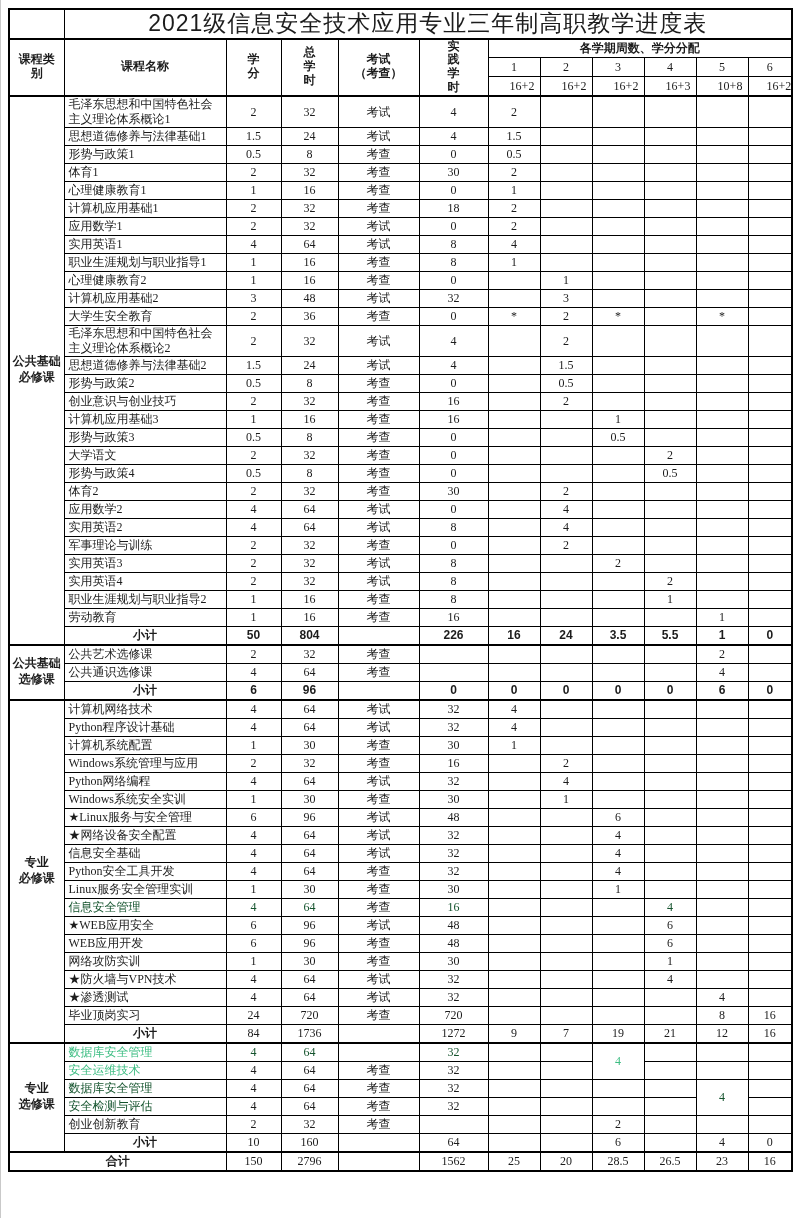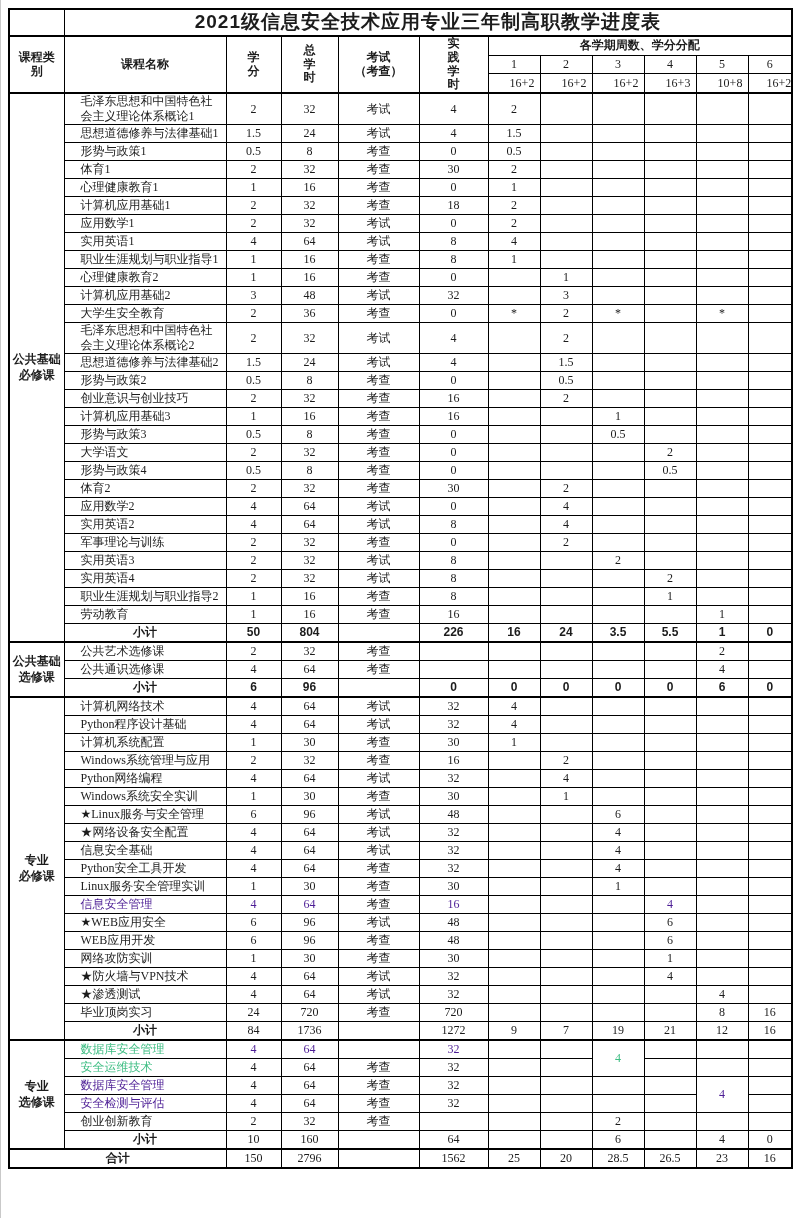--- a/index.html
+++ b/index.html
@@ -5,36 +5,36 @@
   html,body{margin:0;padding:0;background:#fff;}
   body{width:799px;height:1218px;overflow:hidden;position:relative;
        font-family:"Liberation Serif","DejaVu Serif",serif;color:#1c1c1c;}
   .page-edge{position:absolute;left:0;top:0;width:1px;height:1218px;background:#c9c9c9;}
   .sheet{position:absolute;left:8px;top:8px;}
   table{border-collapse:collapse;table-layout:fixed;width:783px;border:2px solid #000;background:#fff;}
   td,th{border:1px solid #000;font-size:12px;font-weight:normal;text-align:center;
         vertical-align:middle;padding:0 2px;height:17px;line-height:1.2;overflow:hidden;}
   
   .title-cell{height:25px;font-family:"Liberation Sans","DejaVu Sans",sans-serif;
-              font-weight:bold;font-size:19px;letter-spacing:1px;border-bottom:2px solid #000;}
+              font-weight:normal;font-size:23px;letter-spacing:1px;border-bottom:2px solid #000;}
   .corner-cell{border-bottom:2px solid #000;}
   
   th.hdr{font-family:"Liberation Sans","DejaVu Sans",sans-serif;font-weight:bold;
          white-space:pre-line;line-height:1.15;}
   tr.hdr-last th{border-bottom:2px solid #000;padding-left:18px;}
   th.sem-num,th.sem-week{font-family:"Liberation Serif","DejaVu Serif",serif;font-weight:normal;}
   
-  td.name{text-align:left;padding-left:16px;white-space:normal;line-height:1.25;}
+  td.name{text-align:left;padding-left:4px;white-space:normal;line-height:1.25;}
   td.cat{font-family:Liberation Mono, monospace;font-weight:bold;
          white-space:pre-line;line-height:1.35;}
   tr.tall td{height:30px;}
   tr.sec-start td{border-top:2px solid #000;}
   td.lbl{font-family:"Liberation Sans","DejaVu Sans",sans-serif;font-weight:bold;margin-top:8px;}
   tr.bold-vals td{font-family:"Liberation Sans","DejaVu Sans",sans-serif;font-weight:bold;}
-  .red{color:#4c1d95;}
+  .red{color:#14532d;}
   .green{color:#3cbd82;}
 </style>
 </head>
 <body>
 
 <div class="page-edge"></div>
 
 <div class="sheet">
   <table>
     <colgroup>

